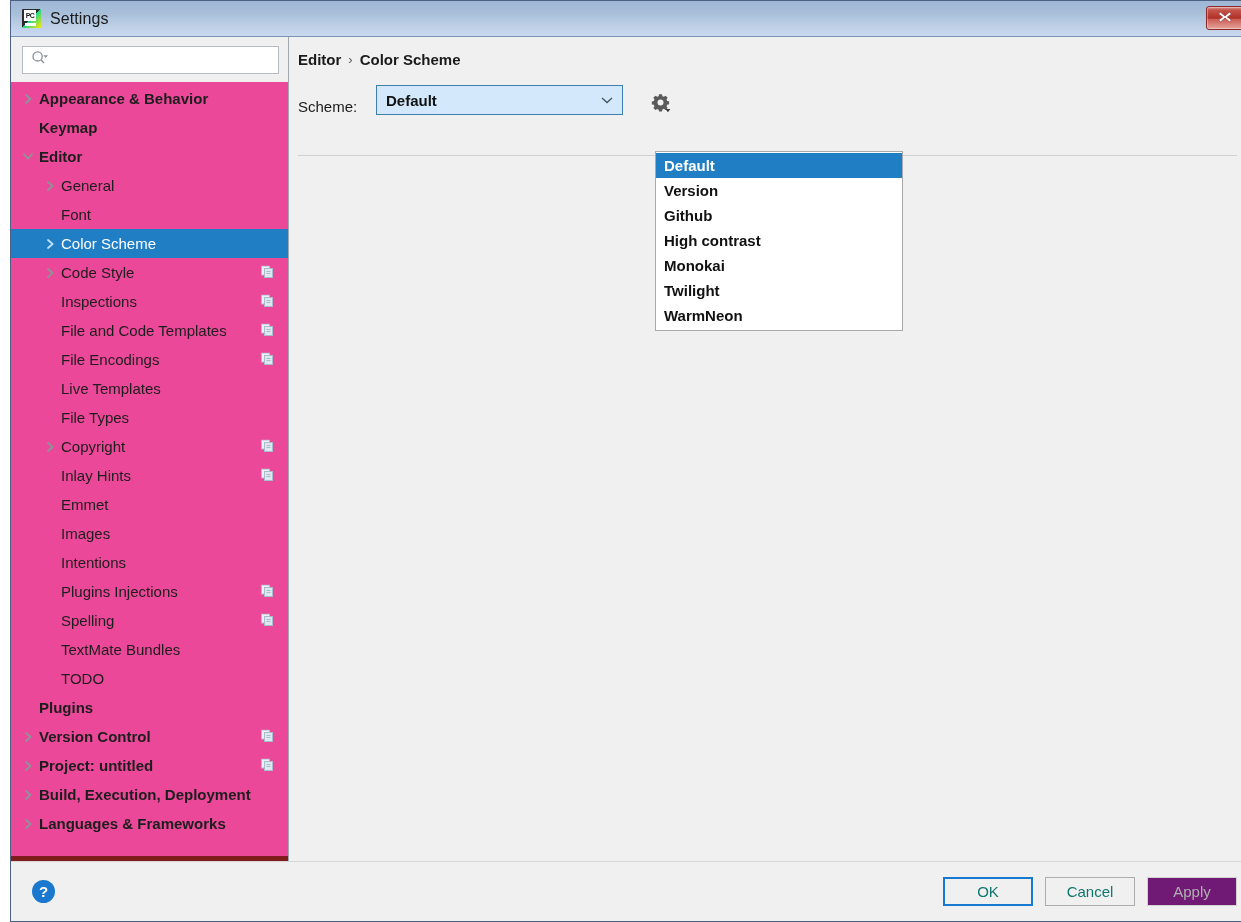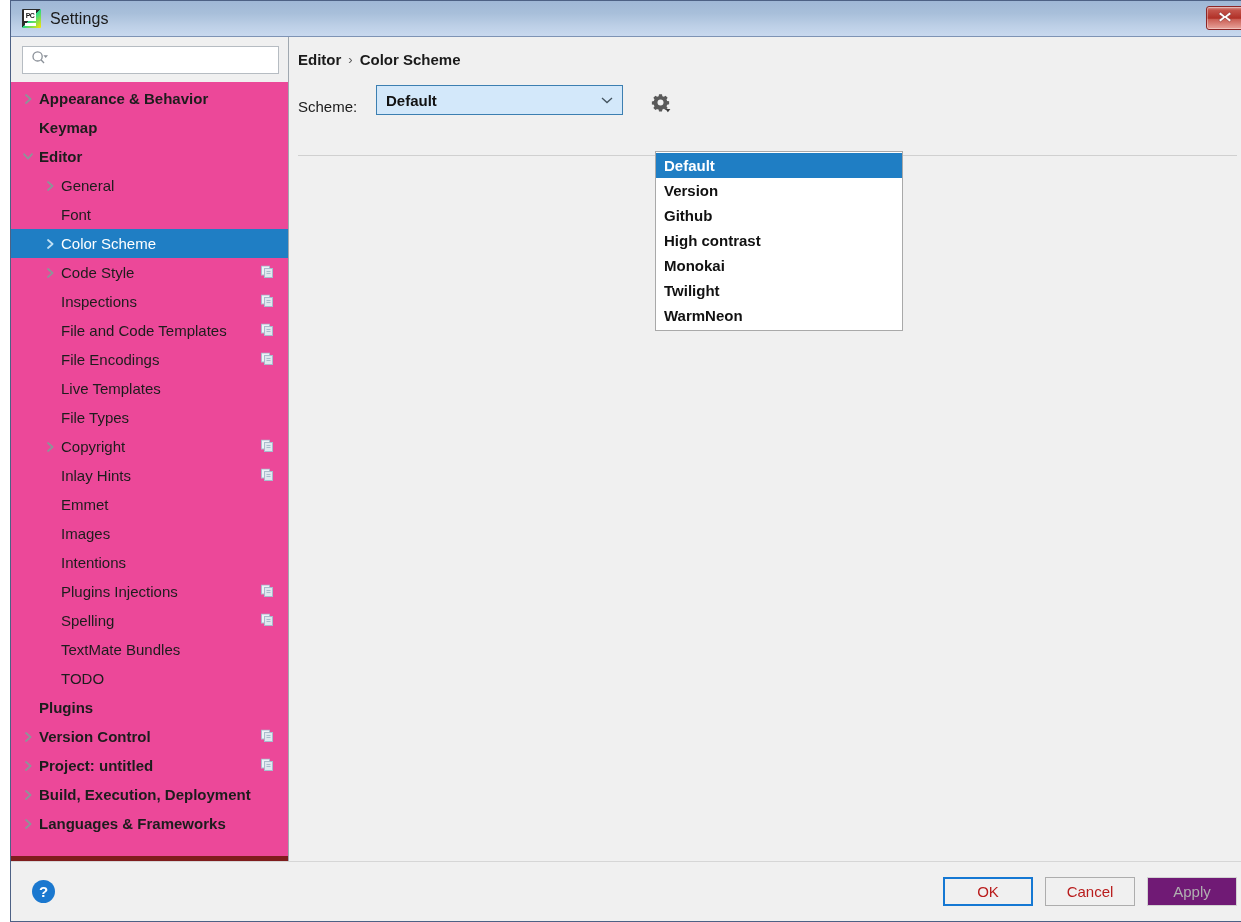--- a/index.html
+++ b/index.html
@@ -304,21 +304,21 @@
     display: flex;
     align-items: center;
     gap: 12px;
   }
   .dlg-btn {
     min-width: 90px;
     height: 29px;
     box-sizing: border-box;
     font-family: "Liberation Sans", sans-serif;
     font-size: 15px;
-    color: #b91c1c;
+    color: #0f766e;
     background: #f0f0f0;
     border: 1px solid #adadad;
     cursor: pointer;
     padding: 0 14px;
   }
   .dlg-btn.primary {
     border: 2px solid #1578d3;
     background: #f0f0f0;
   }
   .dlg-btn.disabled {

